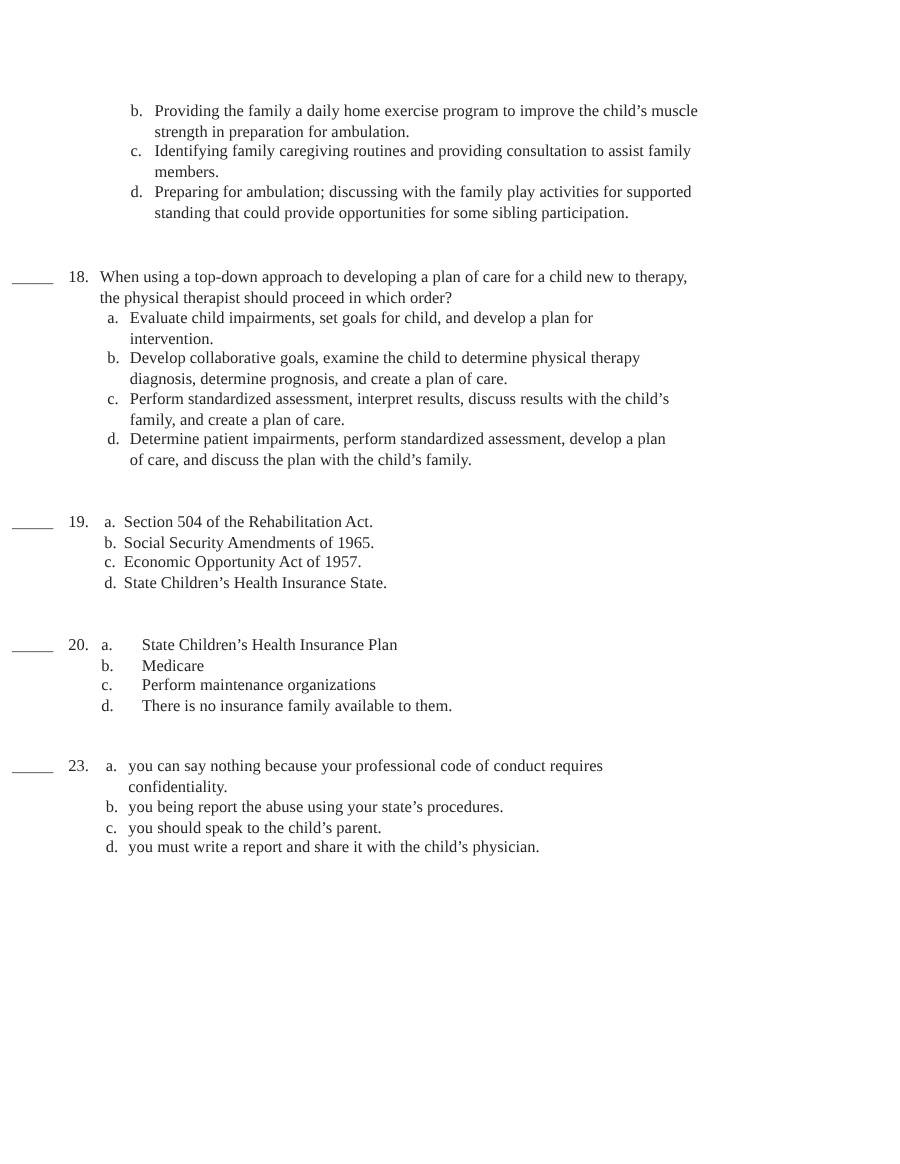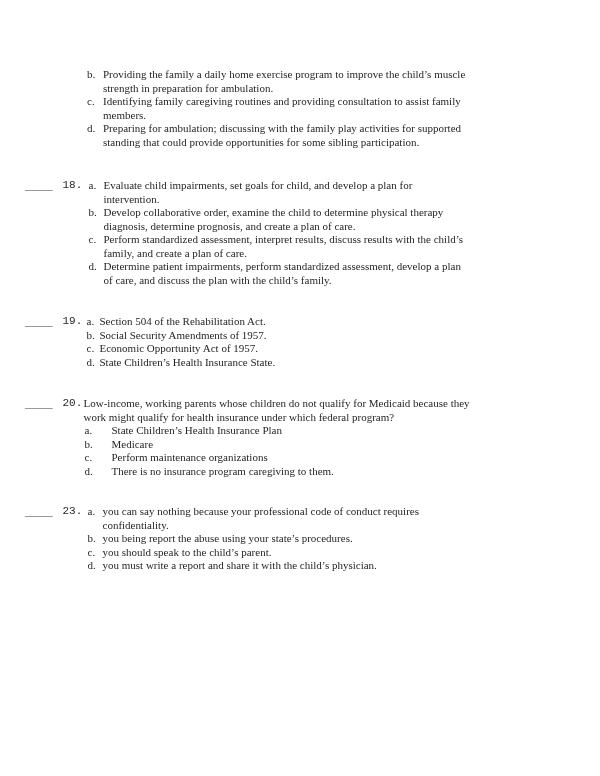--- a/index.html
+++ b/index.html
@@ -44,28 +44,27 @@
   .question {
     display: flex;
     align-items: flex-start;
   }
   .q18 { margin-top: 30px; }
   .q19 { margin-top: 28px; }
   .q20 { margin-top: 28px; }
   .q21 { margin-top: 27px; }
   .answer-blank {
     flex: 0 0 auto;
-    margin-left: 25px;
+    margin-left: 8px;
     letter-spacing: 0;
     color: #3a3a3a;
   }
   .q-num {
     flex: 0 0 21px;
     margin-left: 10px;
-    font-family: Liberation Mono, monospace;
   }
   .q-body {
     flex: 0 0 470px;
   }
   .q-text {
     white-space: pre-line;
   }
   
   .q18 .opt { margin-left: 5px; }
   .q18 .opt-letter { flex-basis: 15px; }
@@ -97,29 +96,31 @@
         <span class="opt-letter">d.</span>
         <span class="opt-text">Preparing for ambulation; discussing with the family play activities for supported
 standing that could provide opportunities for some sibling participation.</span>
       </div>
     </section>
 
     <section class="question q18">
       <span class="answer-blank">_____</span>
       <span class="q-num">18.</span>
       <div class="q-body">
+        <div class="q-text">When using a top-down approach to developing a plan of care for a child new to therapy,
+the physical therapist should proceed in which order?</div>
         <div class="options">
           <div class="opt">
             <span class="opt-letter">a.</span>
             <span class="opt-text">Evaluate child impairments, set goals for child, and develop a plan for
 intervention.</span>
           </div>
           <div class="opt">
             <span class="opt-letter">b.</span>
-            <span class="opt-text">Develop collaborative order, examine the child to determine physical therapy
+            <span class="opt-text">Develop collaborative goals, examine the child to determine physical therapy
 diagnosis, determine prognosis, and create a plan of care.</span>
           </div>
           <div class="opt">
             <span class="opt-letter">c.</span>
             <span class="opt-text">Perform standardized assessment, interpret results, discuss results with the child’s
 family, and create a plan of care.</span>
           </div>
           <div class="opt">
             <span class="opt-letter">d.</span>
             <span class="opt-text">Determine patient impairments, perform standardized assessment, develop a plan
@@ -133,56 +134,54 @@
       <span class="answer-blank">_____</span>
       <span class="q-num">19.</span>
       <div class="q-body">
         <div class="options">
           <div class="opt">
             <span class="opt-letter">a.</span>
             <span class="opt-text">Section 504 of the Rehabilitation Act.</span>
           </div>
           <div class="opt">
             <span class="opt-letter">b.</span>
-            <span class="opt-text">Social Security Amendments of 1957.</span>
+            <span class="opt-text">Social Security Amendments of 1965.</span>
           </div>
           <div class="opt">
             <span class="opt-letter">c.</span>
             <span class="opt-text">Economic Opportunity Act of 1957.</span>
           </div>
           <div class="opt">
             <span class="opt-letter">d.</span>
             <span class="opt-text">State Children’s Health Insurance State.</span>
           </div>
         </div>
       </div>
     </section>
 
     <section class="question q20">
       <span class="answer-blank">_____</span>
       <span class="q-num">20.</span>
       <div class="q-body">
-        <div class="q-text">Low-income, working parents whose children do not qualify for Medicaid because they
-work might qualify for health insurance under which federal program?</div>
         <div class="options">
           <div class="opt">
             <span class="opt-letter">a.</span>
             <span class="opt-text">State Children’s Health Insurance Plan</span>
           </div>
           <div class="opt">
             <span class="opt-letter">b.</span>
             <span class="opt-text">Medicare</span>
           </div>
           <div class="opt">
             <span class="opt-letter">c.</span>
             <span class="opt-text">Perform maintenance organizations</span>
           </div>
           <div class="opt">
             <span class="opt-letter">d.</span>
-            <span class="opt-text">There is no insurance program caregiving to them.</span>
+            <span class="opt-text">There is no insurance family available to them.</span>
           </div>
         </div>
       </div>
     </section>
 
     <section class="question q21">
       <span class="answer-blank">_____</span>
       <span class="q-num">23.</span>
       <div class="q-body">
         <div class="options">

